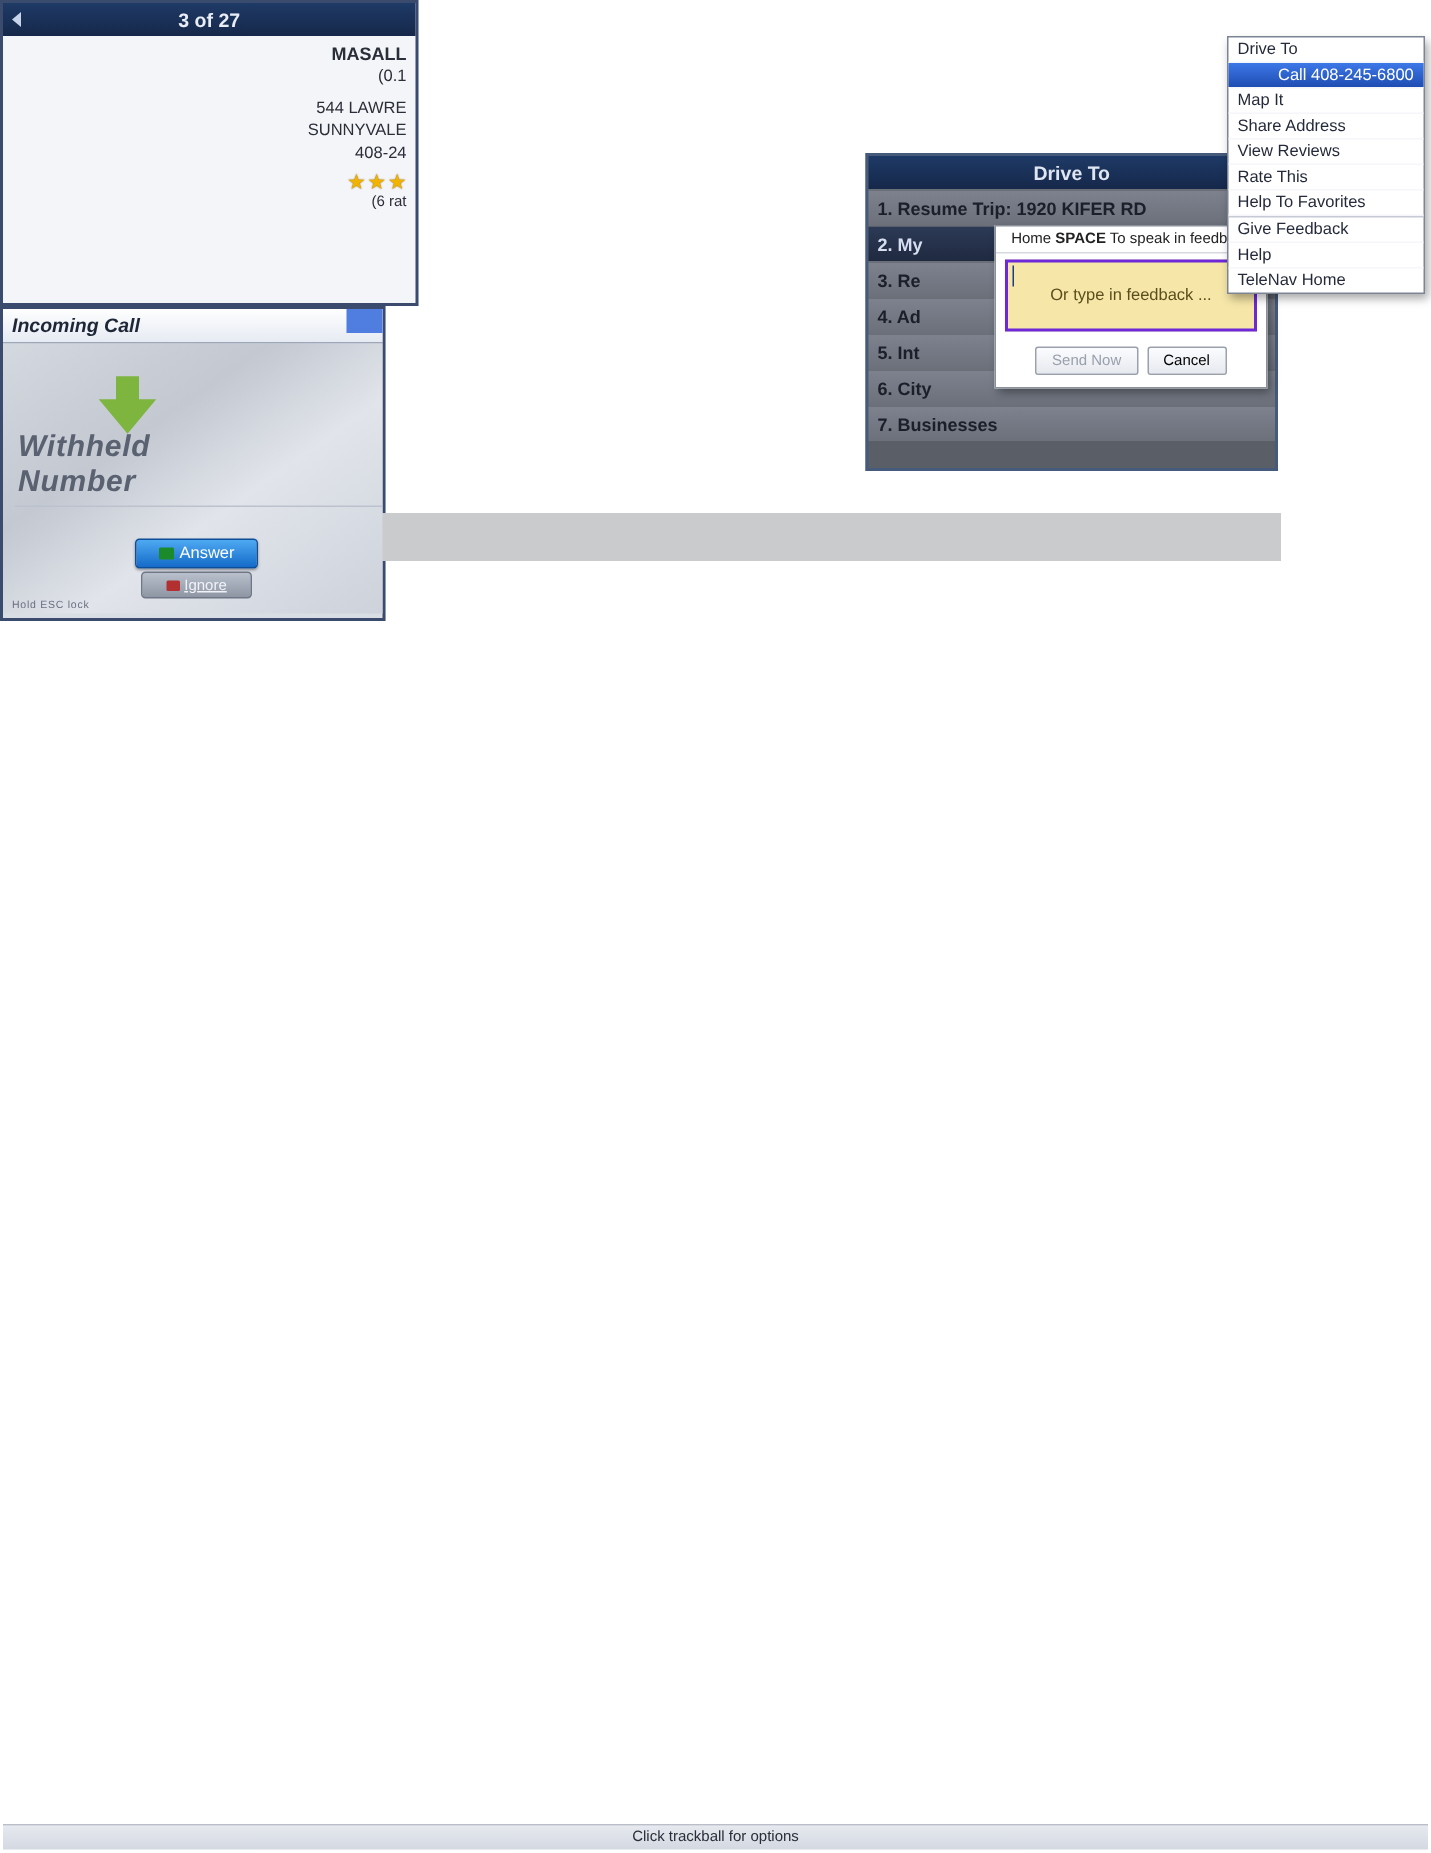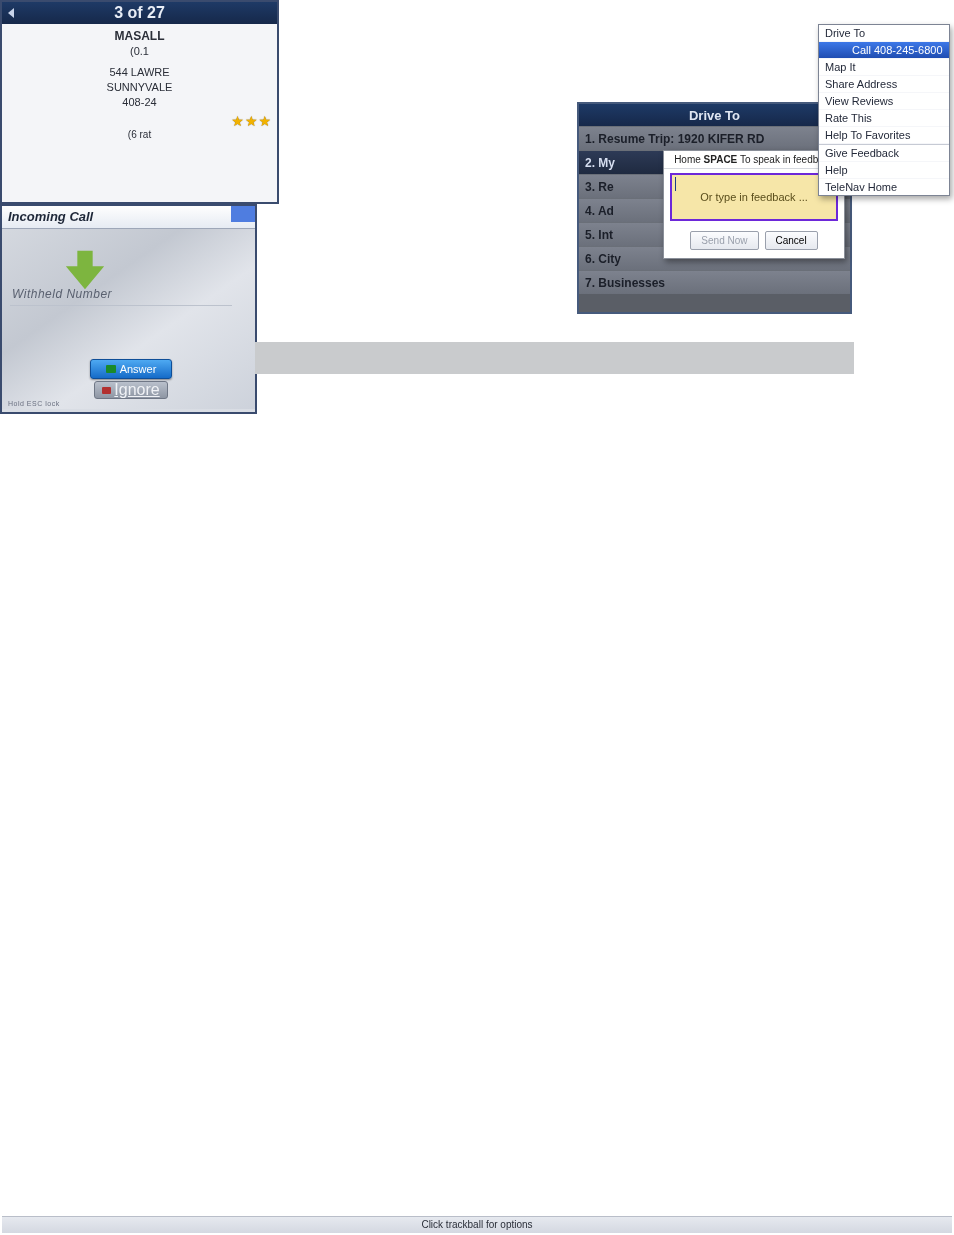--- a/index.html
+++ b/index.html
@@ -19,43 +19,43 @@
 .fb-tip{font-size:10px;padding:3px 6px;border-bottom:1px solid #d6d9df;color:#222;text-align:center;}
 .fb-tip b{font-weight:bold;}
 .fb-box{margin:4px 6px;height:44px;background:#f6e6a8;border:2px solid #6d28d9;position:relative;}
 .fb-cursor{position:absolute;left:3px;top:2px;width:1px;height:14px;background:#1a3c8a;}
 .fb-ph{color:#5a4e1c;font-size:11px;text-align:center;line-height:44px;}
 .fb-btns{display:flex;gap:6px;justify-content:center;padding:6px 0 8px;}
 .fb-btn{font-size:10px;padding:3px 10px;border:1px solid #9aa0ac;border-radius:2px;background:linear-gradient(#fbfcfe,#e6e9ef);}
 .fb-btn.dis{color:#9aa0ac;}
 
 .shot2{left:577px;top:448px;width:275px;height:200px;border:2px solid #3a4b6e;background:#f4f5f8;}
-.hdr2{background:linear-gradient(#1e3a66,#16284a);color:#e8edf6;height:22px;display:flex;align-items:center;justify-content:center;font-size:16px;font-weight:bold;position:relative;}
+.hdr2{background:linear-gradient(#1e3a66,#16284a);color:#e8edf6;height:22px;display:flex;align-items:center;justify-content:center;font-size:13px;font-weight:bold;position:relative;}
 .back-tri{position:absolute;left:6px;top:50%;transform:translateY(-50%);width:0;height:0;border-right:6px solid #c8d4ea;border-top:5px solid transparent;border-bottom:5px solid transparent;}
-.detail-body{padding:4px 6px 0 6px;font-size:11px;color:#2a2e38;text-align:center;line-height:1.35;}
+.detail-body{padding:4px 6px 0 6px;font-size:11px;color:#2a2e38;text-align:right;line-height:1.35;}
 .detail-body .masa{font-size:12px;font-weight:bold;}
 .stars{display:flex;justify-content:flex-end;gap:1px;margin-top:4px;}
 .star{color:#f2b200;font-size:14px;line-height:1;text-shadow:0 0 1px #6b4d00;}
 .ftr{position:absolute;left:2px;right:2px;bottom:2px;height:16px;background:linear-gradient(#e6e9ef,#d4d8e1);text-align:center;font-size:10px;color:#2a2e38;line-height:16px;border-top:1px solid #b9bec9;}
 .pmenu{position:absolute;right:4px;top:24px;width:130px;background:#fff;border:1px solid #7d8494;box-shadow:2px 3px 6px rgba(0,0,0,.35);}
 .pmenu .mi{font-size:11px;color:#242a3a;padding:2px 6px;white-space:nowrap;border-bottom:1px solid #f5f6f9;}
 .pmenu .mi.divider-above{border-top:1px solid #c6cad4;}
 .pmenu .mi.sel{background:linear-gradient(#3d78e8,#1f4db2);color:#fff;padding-left:33px;}
 .pmenu .mi:last-child{border-bottom:none;}
 
 .shot3{left:577px;top:716px;width:253px;height:206px;border:2px solid #3a4b6e;background:#d9dde4;}
 .call-top{height:22px;background:linear-gradient(#fefefe,#e6ebf3);border-bottom:1px solid #9ea7b8;font-style:italic;font-weight:bold;font-size:13px;color:#1e2738;padding-left:6px;line-height:22px;position:relative;}
 .call-top .corner{position:absolute;right:0;top:0;width:24px;height:16px;background:#4f7de0;}
 .call-bg{position:relative;height:180px;background:linear-gradient(145deg,#d4d8df 0%,#c3c8d1 35%,#e1e4ea 60%,#cdd2db 100%);overflow:hidden;}
 .arrow-g{position:absolute;left:60px;top:18px;width:46px;height:46px;}
 .arrow-g svg{width:100%;height:100%;}
-.wn{position:absolute;left:8px;top:58px;font-style:italic;font-size:12px;color:#5a6170;font-weight:normal;letter-spacing:.5px;border-bottom:1px solid #bcc2cd;padding:0 120px 4px 2px;}
+.wn{position:absolute;left:8px;top:58px;font-style:italic;font-size:20px;color:#5a6170;font-weight:bold;letter-spacing:.5px;border-bottom:1px solid #bcc2cd;padding:0 120px 4px 2px;}
 .ans-btn{position:absolute;left:88px;bottom:30px;width:80px;height:18px;border-radius:3px;background:linear-gradient(#4ea9f2,#156bc8);border:1px solid #0e4e98;color:#fdfefe;font-size:11px;font-weight:normal;display:flex;align-items:center;justify-content:center;gap:4px;box-shadow:0 1px 2px rgba(0,0,0,.4);}
 .ans-btn .ph{width:10px;height:8px;background:#1a8a2a;border-radius:1px;}
-.ign-btn{position:absolute;left:92px;bottom:10px;width:72px;height:16px;border-radius:3px;background:linear-gradient(#b9c0cc,#8e96a4);border:1px solid #6f7786;color:#f0f2f6;font-size:16px;display:flex;align-items:center;justify-content:center;gap:3px;text-decoration:underline;}
+.ign-btn{position:absolute;left:92px;bottom:10px;width:72px;height:16px;border-radius:3px;background:linear-gradient(#b9c0cc,#8e96a4);border:1px solid #6f7786;color:#f0f2f6;font-size:10px;display:flex;align-items:center;justify-content:center;gap:3px;text-decoration:underline;}
 .ign-btn .ph{width:9px;height:7px;background:#b23030;border-radius:1px;}
 .tiny{position:absolute;left:6px;bottom:2px;font-size:7px;color:#6a7080;letter-spacing:.5px;}
 </style>
 </head>
 <body>
 <div class="page">
 
 <div class="gray-bar"></div>
 
 <div class="shot shot1">

